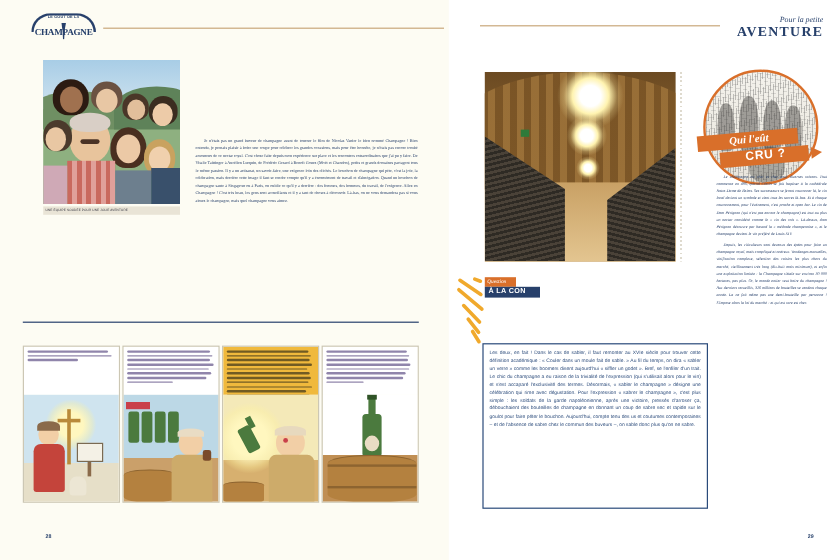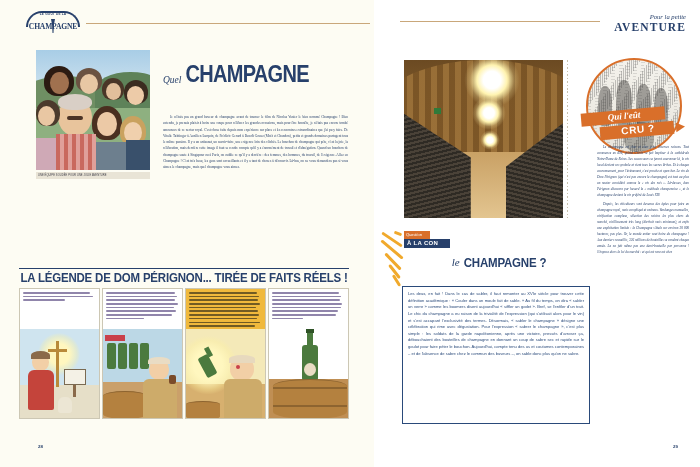--- a/index.html
+++ b/index.html
@@ -290,34 +290,27 @@
       <div style="position:absolute;left:20px;top:84px;width:40px;height:36px;background:repeating-linear-gradient(90deg,#c9695e 0 4px,#e0a09a 4px 8px);"></div>
       <div style="position:absolute;left:0px;top:88px;width:20px;height:32px;background:#cfa9b6;"></div>
       <div style="position:absolute;left:60px;top:92px;width:30px;height:28px;background:#6d7f8e;"></div>
       <div style="position:absolute;left:90px;top:90px;width:24px;height:30px;background:#39506b;"></div>
     </div>
     <div class="photo-cap">
       <span>UNE ÉQUIPE SOUDÉE POUR UNE JOLIE AVENTURE</span>
     </div>
 
     <div class="l-title">
-      <div class="ln ln1">
-        <span class="quel">Quel</span>
-        <span class="big">CHAMPAGNE</span>
-      </div>
     </div>
 
     <div class="l-body">
       <p>Je n'étais pas un grand buveur de champagne avant de tourner le film de Nicolas Vanier le bien nommé Champagne ! Bien entendu, je prenais plaisir à boire une coupe pour célébrer les grandes occasions, mais pour être honnête, je n'étais pas encore tombé amoureux de ce nectar royal. C'est chose faite depuis mon expérience sur place et les rencontres extraordinaires que j'ai pu y faire. De Vitalie Taittinger à Aurélien Lurquin, de Frédéric Gerard à Benoît Gouez (Moët et Chandon), petits et grands domaines partagent tous le même passion. Il y a un artisanat, un savoir-faire, une exigence loin des clichés. Le bouchon de champagne qui pète, c'est la joie, la célébration, mais derrière cette image il faut se rendre compte qu'il y a énormément de travail et d'abnégation. Quand un bouchon de champagne saute à Singapour ou à Paris, on oublie ce qu'il y a derrière : des femmes, des hommes, du travail, de l'exigence. Allez en Champagne ! C'est très beau, les gens sont accueillants et il y a tant de choses à découvrir. Là-bas, on ne vous demandera pas si vous aimez le champagne, mais quel champagne vous aimez.</p>
     </div>
 
     <div class="banner-rule"></div>
-    <div class="comic-banner">
-      <span>LA LÉGENDE DE DOM PÉRIGNON... TIRÉE DE FAITS RÉELS !</span>
-    </div>
 
     <div class="comic">
 
       <div class="panel p1">
         <div class="cap">
           <i class="hl" style="width:92%"></i>
             <i class="hl" style="width:96%"></i>
             <i class="hl" style="width:58%"></i>
         </div>
         <div class="art a1">
@@ -463,24 +456,20 @@
   </div>
 
   <div class="tag-q">
     <span>Question</span>
   </div>
   <div class="tag-a">
     <span>À LA CON</span>
   </div>
 
   <div class="q-title">
-    <div class="ln">
-      <span class="it">le</span>
-      <span class="bg">CHAMPAGNE ?</span>
-    </div>
   </div>
 
   <div class="q-body">
     <p>Les deux, en fait ! Dans le cas de sabler, il faut remonter au XVIe siècle pour trouver cette définition académique : « Couler dans un moule fait de sable. » Au fil du temps, on dira « sabler un verre » comme les boomers disent aujourd'hui « siffler un godet ». Bref, se l'enfiler d'un trait. Le chic du champagne a eu raison de la trivialité de l'expression (qui s'utilisait alors pour le vin) et s'est accaparé l'exclusivité des termes. Désormais, « sabler le champagne » désigne une célébration qui rime avec dégustation. Pour l'expression « sabrer le champagne », c'est plus simple : les soldats de la garde napoléonienne, après une victoire, pressés d'arroser ça, débouchaient des bouteilles de champagne en donnant un coup de sabre sec et rapide sur le goulot pour faire péter le bouchon. Aujourd'hui, compte tenu des us et coutumes contemporaines – et de l'absence de sabre chez le commun des buveurs –, on sable donc plus qu'on ne sabre.</p>
   </div>
 
   <div class="pgnum pg-right">29</div>
 
 </div>
 

